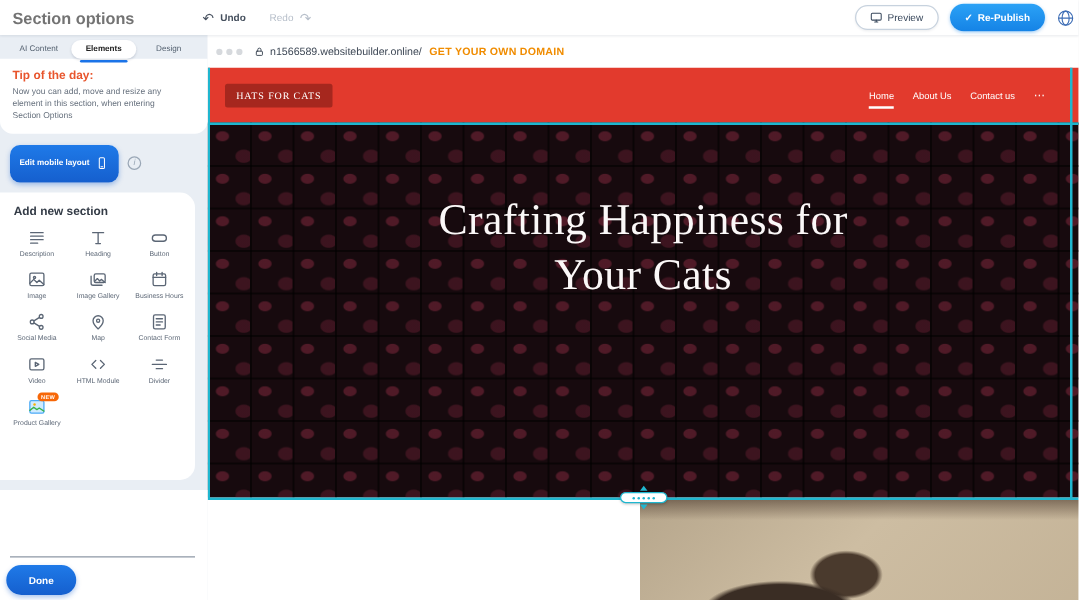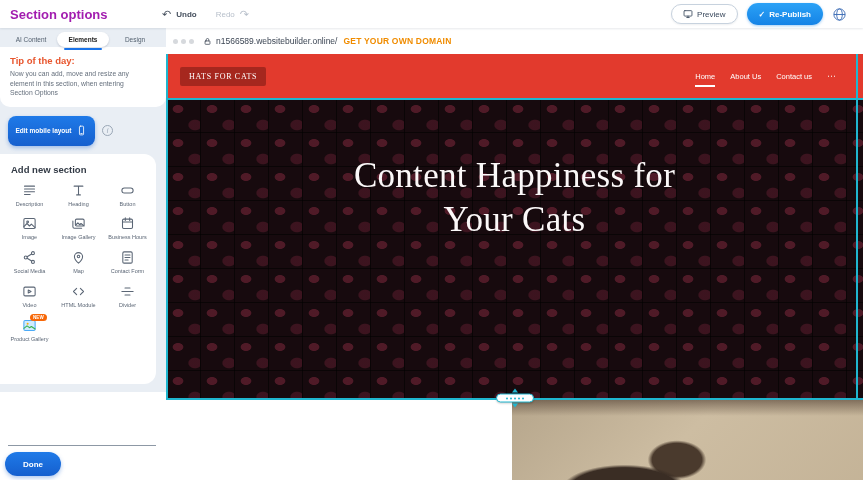--- a/index.html
+++ b/index.html
@@ -3,27 +3,27 @@
 <meta charset="utf-8">
 <style>
   *{margin:0;padding:0;box-sizing:border-box}
   html,body{width:863px;height:480px;overflow:hidden;background:#fff;
     font-family:"Liberation Sans",sans-serif;-webkit-font-smoothing:antialiased}
   .app{position:relative;width:863px;height:480px;background:#fff}
 
   
   .topbar{position:absolute;top:0;left:0;right:0;height:28px;background:#fff;display:flex;
     align-items:center;z-index:30;box-shadow:0 1px 2px rgba(20,40,70,.10)}
-  .topbar-title{font-size:13px;font-weight:bold;color:#a21caf;padding-left:10px;width:162px}
+  .topbar-title{font-size:13px;font-weight:bold;color:#737373;padding-left:10px;width:162px}
   .undo-redo{display:flex;align-items:center;gap:5px;font-size:8px}
   .undo-glyph{font-size:11px;color:#46505e;cursor:pointer}
   .undo-label{color:#46505e;font-weight:600;cursor:pointer}
   .redo-label{color:#b7bfca;margin-left:14px;cursor:pointer}
   .redo-glyph{font-size:11px;color:#b7bfca;cursor:pointer}
-  .topbar-right{margin-left:auto;display:flex;align-items:center;gap:9px;padding-right:16px}
+  .topbar-right{margin-left:auto;display:flex;align-items:center;gap:9px;padding-right:3px}
   .preview-btn{display:flex;align-items:center;gap:4px;height:20px;padding:0 11px;border-radius:11px;
     border:1px solid #c7d2de;background:#fff;font-size:8px;color:#39485c;cursor:pointer;
     box-shadow:0 1px 2px rgba(20,40,70,.08);font-family:inherit}
   .preview-btn svg{width:10px;height:10px;stroke:#39485c;fill:none;stroke-width:2;stroke-linecap:round}
   .republish-btn{display:flex;align-items:center;gap:4px;height:22px;padding:0 12px;border-radius:12px;
     border:none;background:linear-gradient(#2ba2f6,#1583e6);font-size:8px;font-weight:bold;color:#fff;
     cursor:pointer;box-shadow:0 1px 3px rgba(21,131,230,.4);font-family:inherit}
   .check-glyph{font-size:8px}
   .globe-wrap{display:flex;align-items:center;cursor:pointer}
   .globe-wrap svg{width:15px;height:15px;stroke:#3d6db5;fill:none;stroke-width:1.5}
@@ -314,21 +314,21 @@
         <nav class="site-nav">
           <span class="nav-item active">Home</span>
           <span class="nav-item">About Us</span>
           <span class="nav-item">Contact us</span>
           <span class="nav-more">⋯</span>
         </nav>
       </div>
 
       <div class="hero">
         <div class="hero-heading">
-          <div>Content Happiness for</div>
+          <div>Crafting Happiness for</div>
           <div>Your Cats</div>
         </div>
       </div>
 
       <div class="sel sel-left"></div>
       <div class="sel sel-right"></div>
       <div class="sel sel-mid"></div>
       <div class="sel sel-bottom"></div>
 
       <div class="section-handle">

